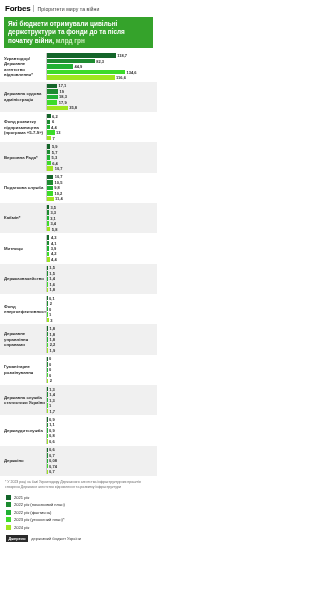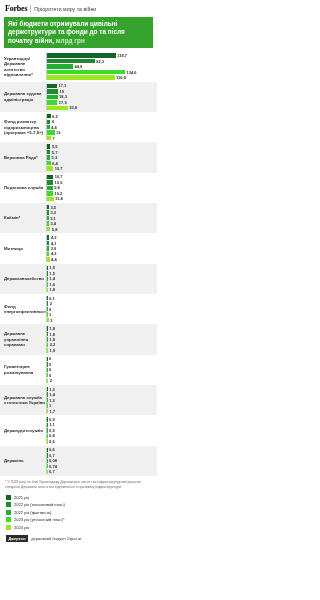--- a/index.html
+++ b/index.html
@@ -11,21 +11,21 @@
     color:#231f20;
   }
   .wrap{width:157px;height:600px;position:relative;box-sizing:border-box;}
 
   
   .topbar{
     display:flex;align-items:center;gap:3px;
     padding:4px 5px 2px 5px;
   }
   .brand{
-    font-family:Liberation Serif, serif;
+    font-family:Liberation Sans, sans-serif;
     font-weight:bold;font-size:8px;letter-spacing:-.2px;color:#000;
   }
   .divider{width:1px;height:7px;background:#b9b9b9;}
   .rubric{font-size:5.2px;color:#3b3b3b;letter-spacing:.05px;}
 
   .titlebox{
     margin:2px 4px 0 4px;
     background:#35a32b;
     padding:3px 4px 3px 4px;
   }

